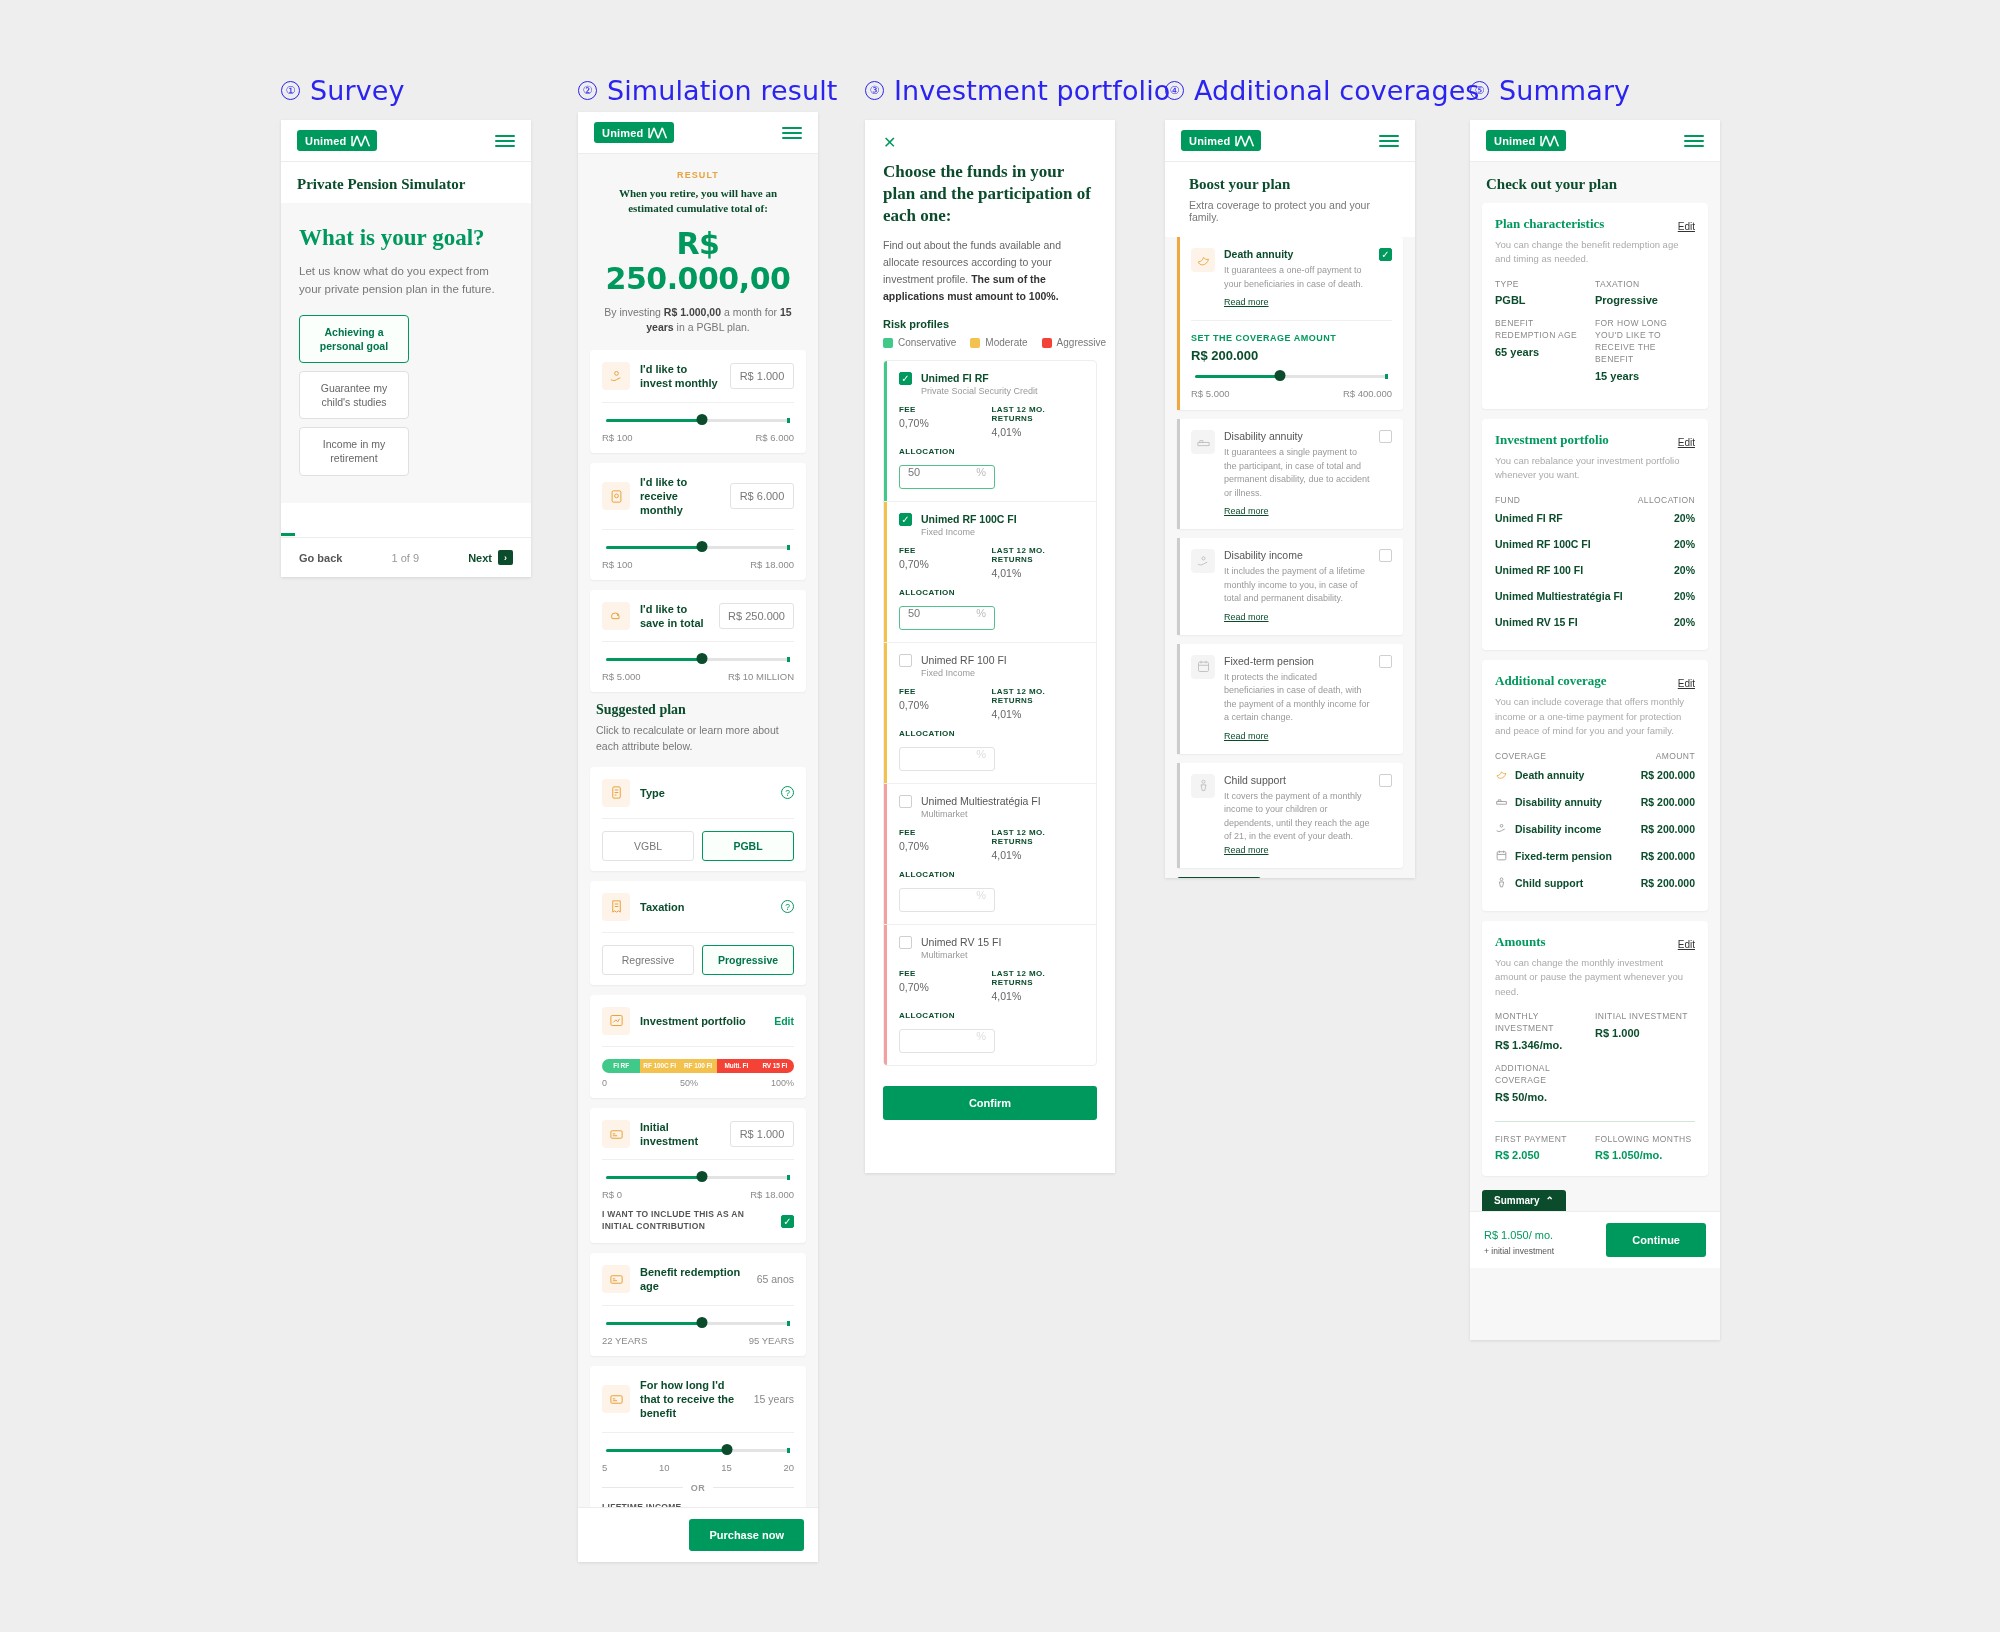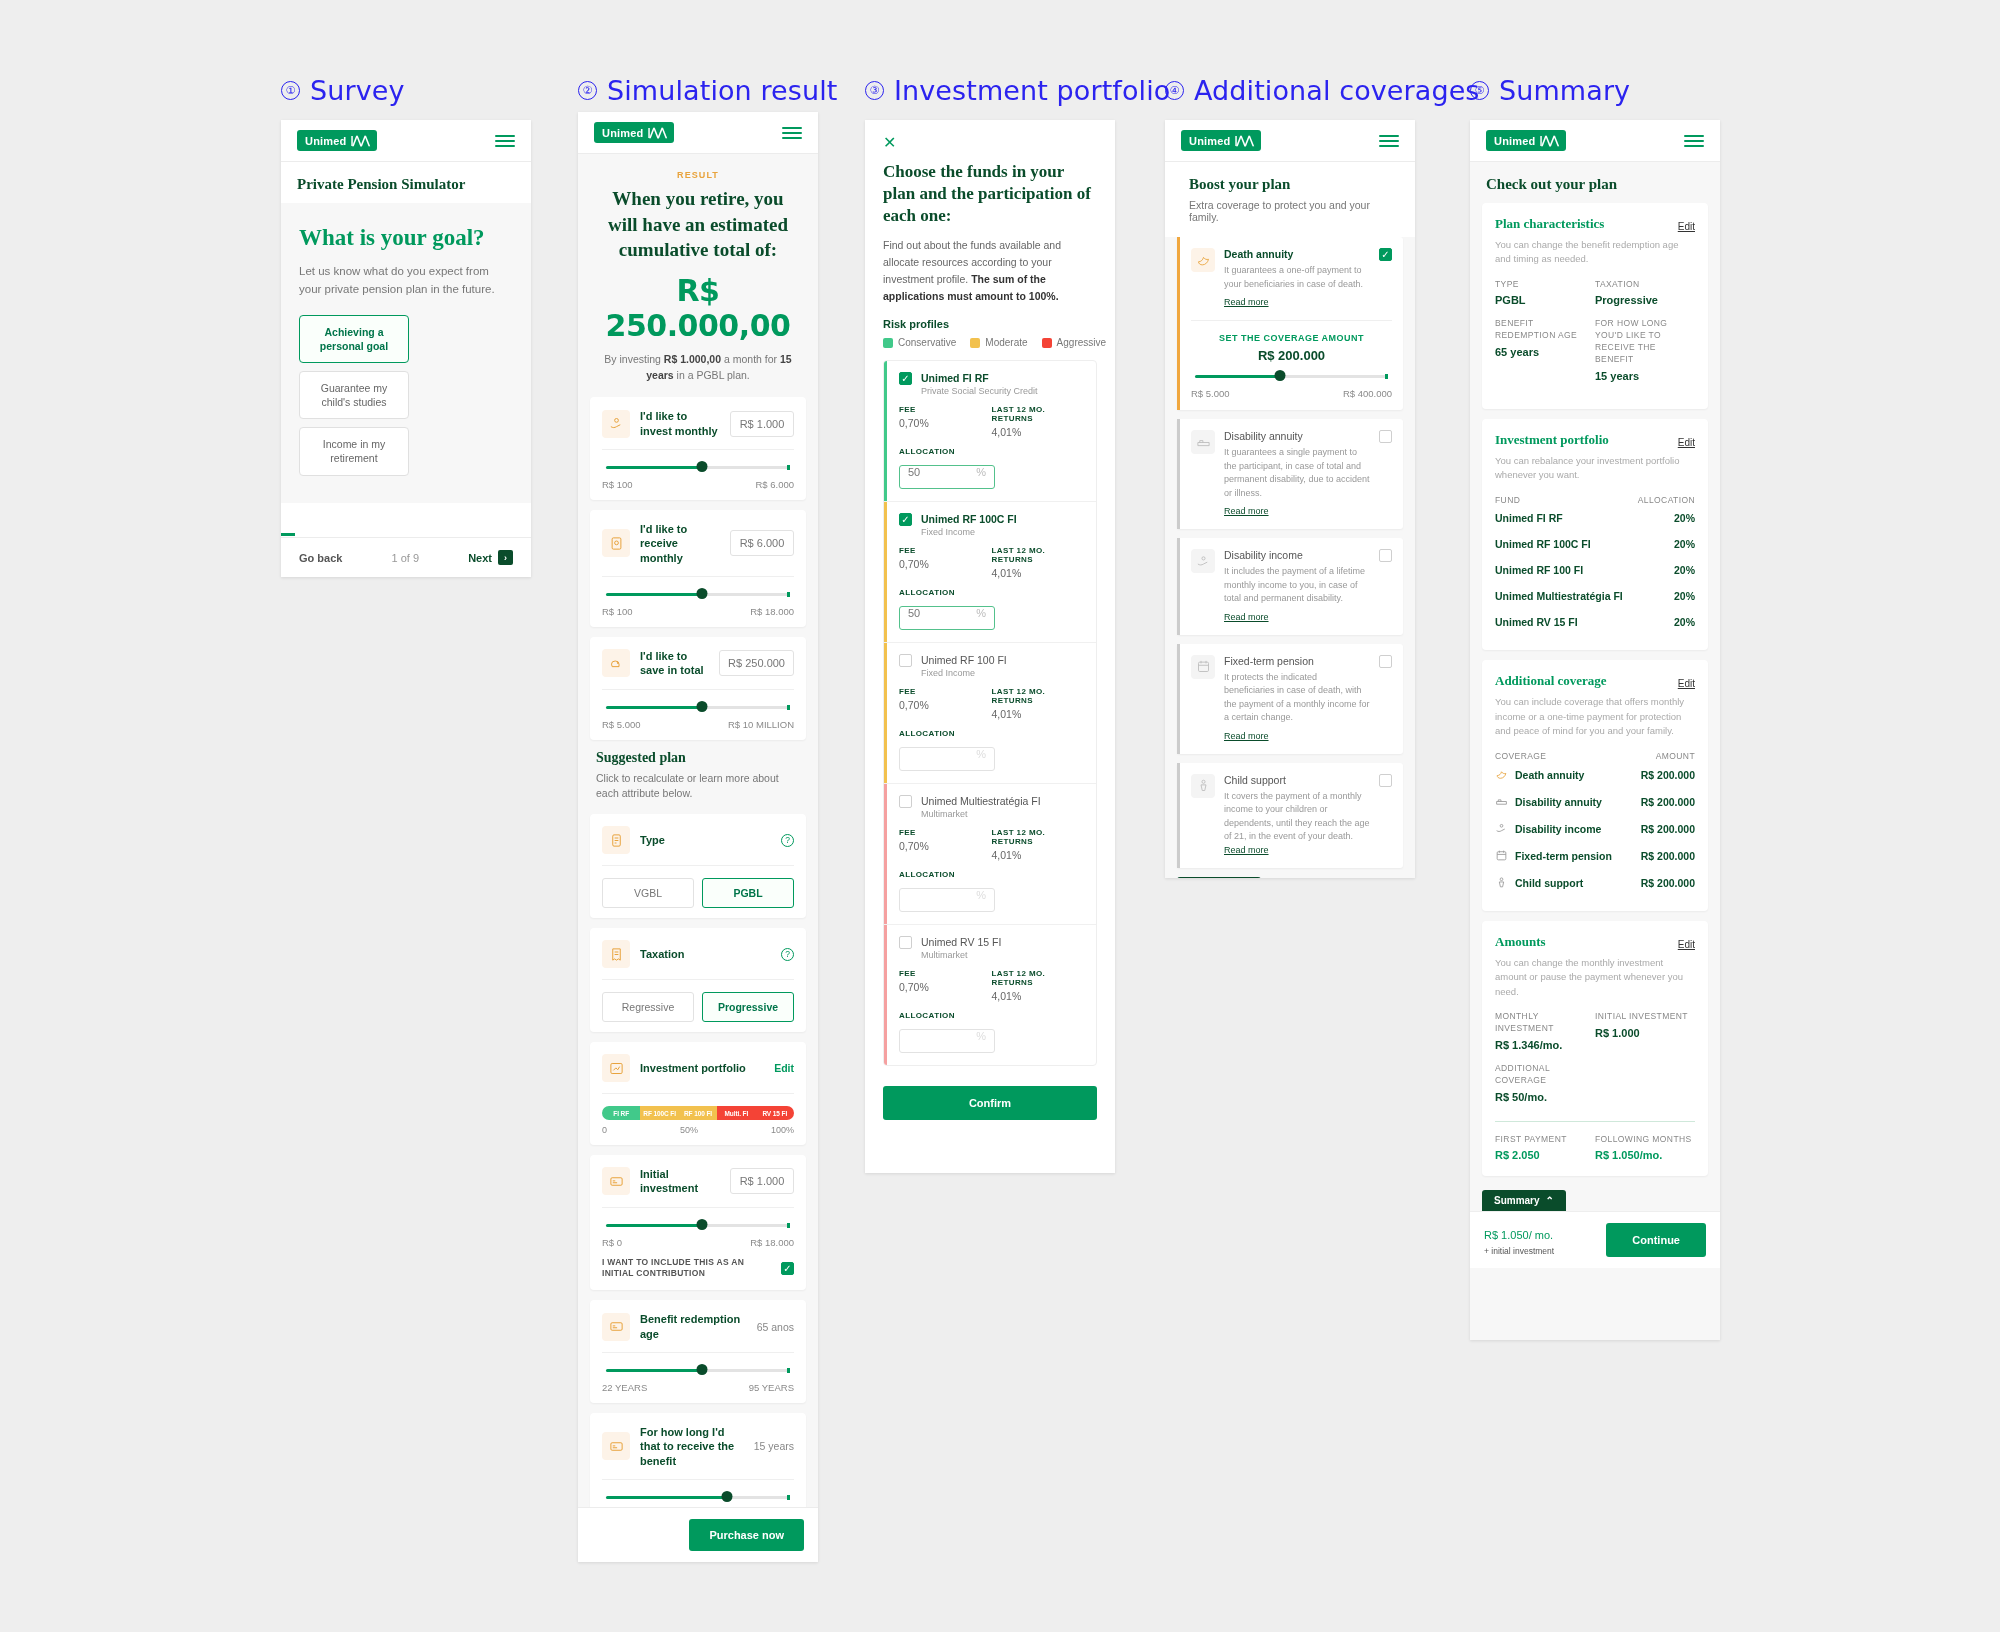--- a/index.html
+++ b/index.html
@@ -83,21 +83,21 @@
   .nextbtn { display: flex; align-items: center; gap: 6px; color: #0a4c2b; font-weight: bold; }
   .nextbtn .sq { width: 15px; height: 15px; background: #0a4c2b; color: #fff; font-size: 9px;
                  display:flex; align-items:center; justify-content:center; border-radius: 2px; }
 
   
   #p2 { left: 578px; top: 112px; width: 240px; height: 1450px; background:#f7f7f7; }
   #p2 .resultwrap { background: #f7f7f7; padding: 16px 18px 14px; text-align: center; }
   .resultlabel { color: #e8a33d; font-size: 9px; font-weight: bold; letter-spacing: 1.1px; margin-bottom: 6px; }
   .resulthead {
     font-family: "Liberation Serif", serif; font-weight: bold;
-    color: #0a4c2b; font-size: 19px; line-height: 1.35;
+    color: #0a4c2b; font-size: 11px; line-height: 1.35;
   }
   .resultbig {
     font-family: "DejaVu Sans", sans-serif;
     color: #00995d; font-size: 30px; font-weight: bold; margin: 10px 0 9px; letter-spacing: -.5px;
   }
   .resultsub { color: #777; font-size: 10.5px; line-height: 1.5; }
   .resultsub b { color: #444; }
 
   .card { background:#fff; border-radius: 4px; margin: 0 12px 10px; padding: 12px 12px 10px; box-shadow: 0 1px 2px rgba(0,0,0,.05); }
   .cardrow { display: flex; align-items: center; gap: 10px; }
@@ -187,21 +187,21 @@
   #p4 h2 { font-family:"Liberation Serif", serif; color:#0a4c2b; font-size:15px; font-weight:bold; }
   #p4 .head p { color:#777; font-size:10.5px; margin-top:6px; }
   .covcard { background:#fff; border-radius:3px; margin:0 12px 9px; display:flex; box-shadow:0 1px 2px rgba(0,0,0,.05); }
   .covcard .stripe { width:3px; flex:0 0 auto; }
   .covbody { flex:1; padding:11px 11px 11px; }
   .covtop { display:flex; gap:9px; align-items:flex-start; }
   .covname { font-size:10.5px; font-weight:bold; color:#0a4c2b; flex:1; }
   .covname.off { font-weight:normal; color:#555; }
   .covdesc { font-size:9px; color:#999; line-height:1.5; margin-top:4px; }
   .readmore { color:#0a4c2b; text-decoration:underline; font-size:9px; }
-  .covamt { text-align:center; margin-top:10px; }
+  .covamt { text-align:left; margin-top:10px; }
   .covamt .lbl { font-size:9px; font-weight:bold; color:#00995d; letter-spacing:.5px; }
   .covamt .big { font-size:13px; font-weight:bold; color:#0a4c2b; margin-top:5px; }
   .sumtab { display:inline-flex; align-items:center; gap:6px; background:#0a4c2b; color:#fff;
             font-size:10px; font-weight:bold; padding:5px 12px; border-radius:3px 3px 0 0; margin-left:12px; }
   .bottombar { background:#fff; display:flex; align-items:center; justify-content:space-between;
                padding:11px 14px; border-top:1px solid #eee; }
   .price { font-size:17px; font-weight:bold; color:#1a1a1a; }
   .price span { font-size:11px; color:#00995d; font-weight:normal; }
   .pricesub { font-size:8.5px; color:#555; margin-top:2px; }
 

